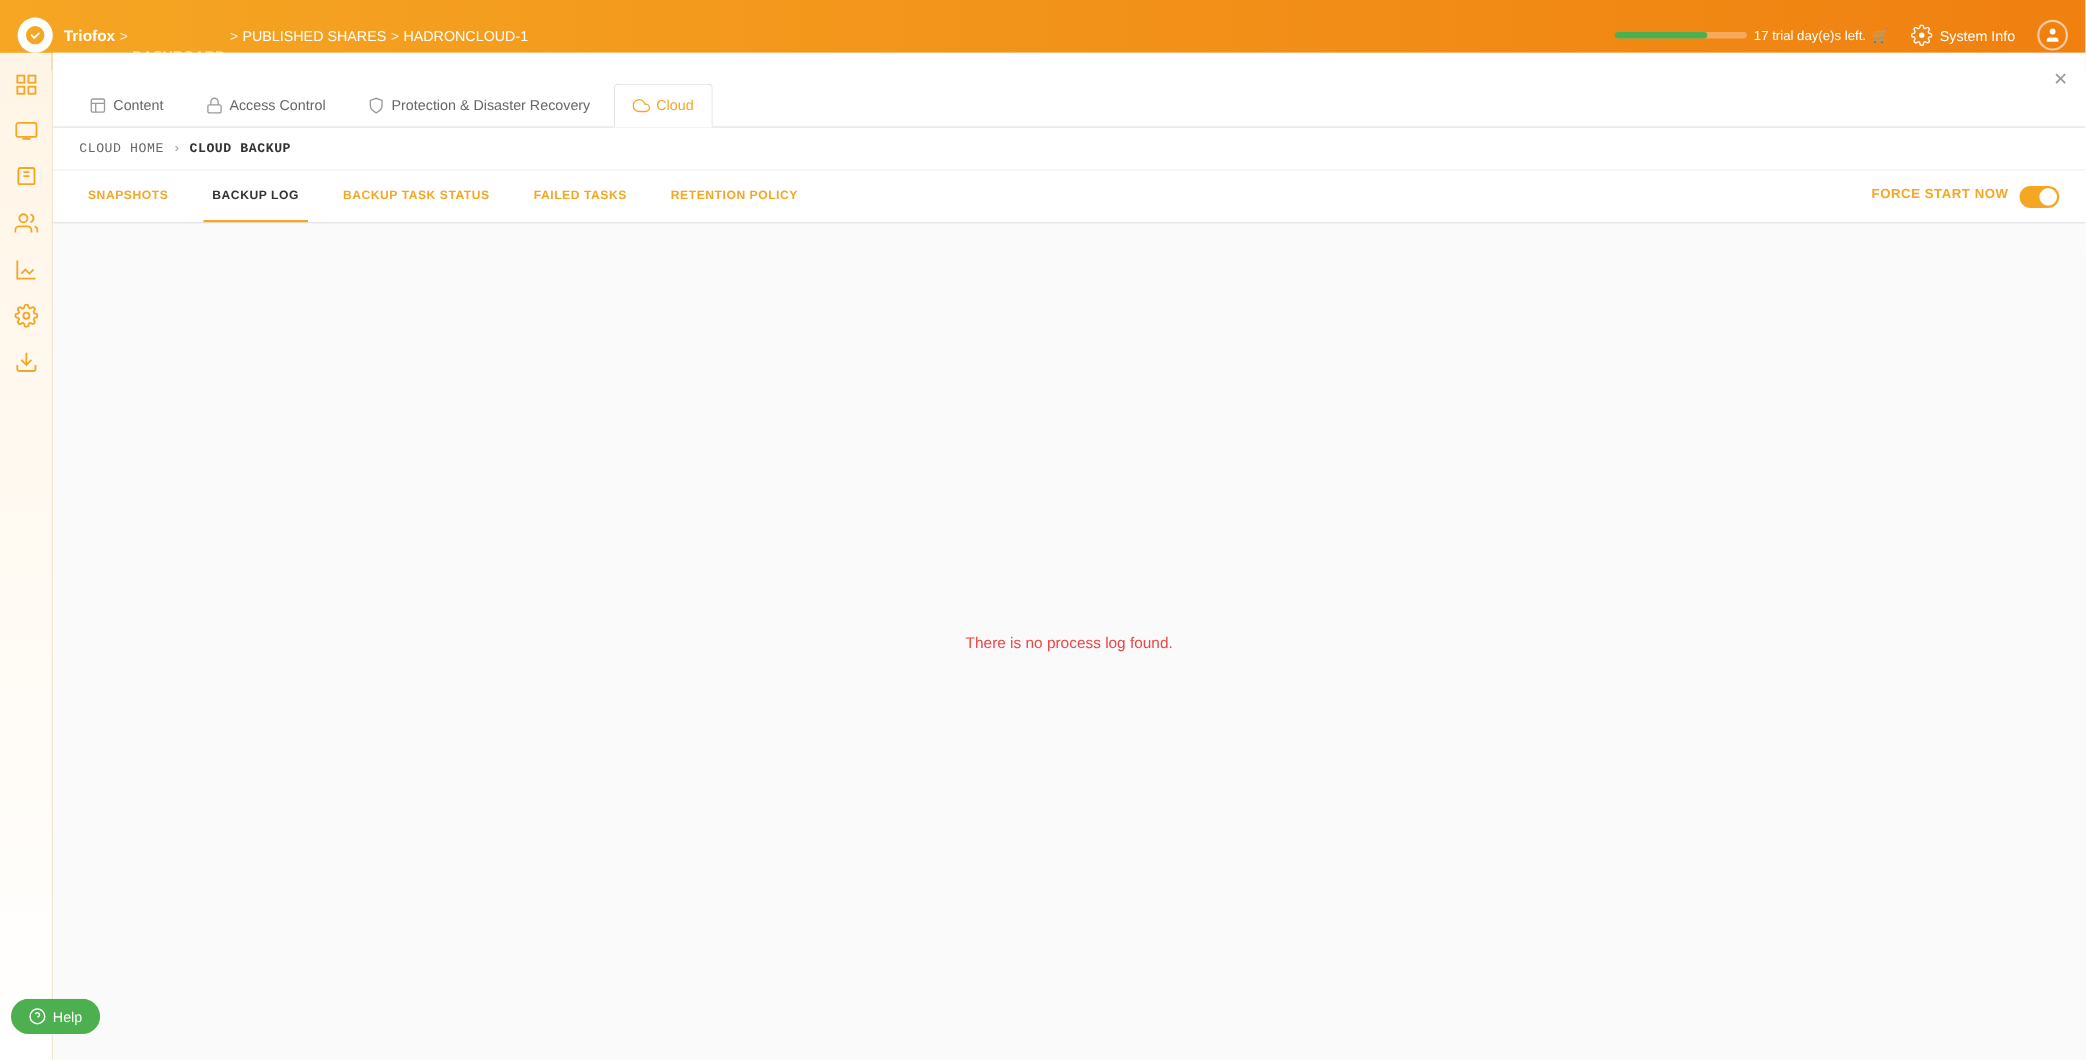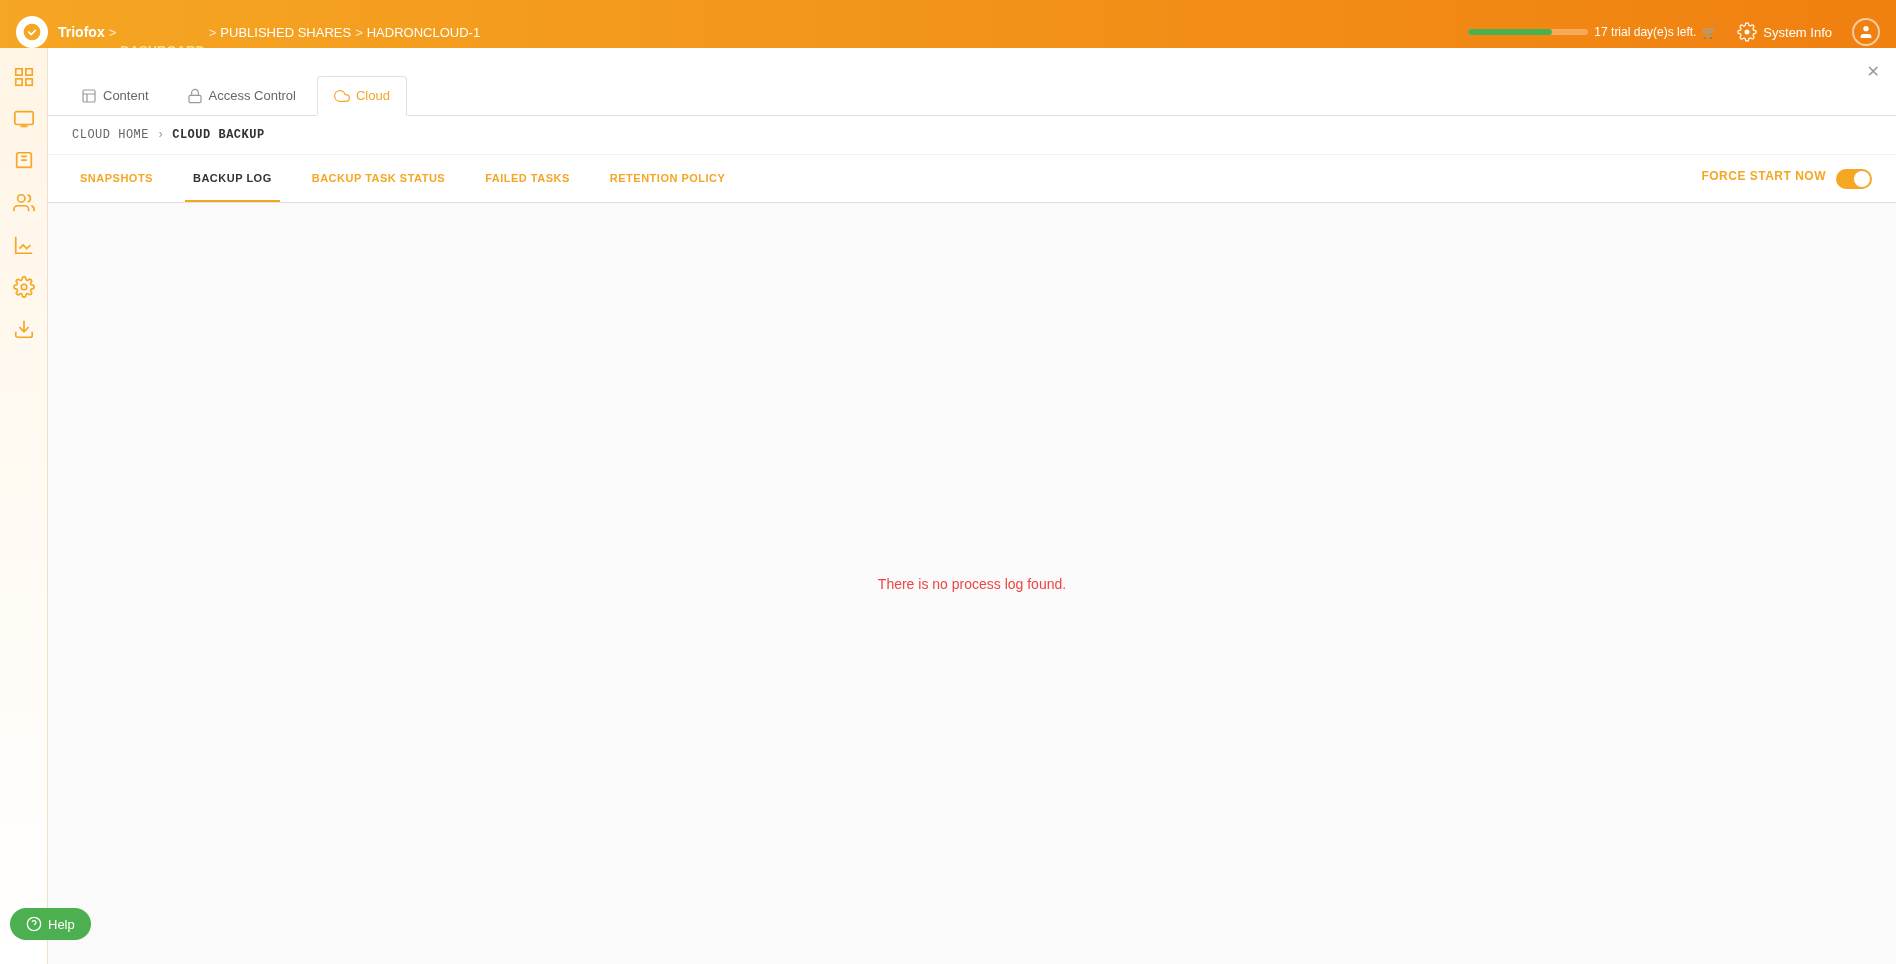--- a/index.html
+++ b/index.html
@@ -312,20 +312,26 @@
         </svg>
       <span>Content</span>
     </div>
     <div class="tab">
       <svg viewBox="0 0 24 24" fill="none" stroke="#999" stroke-width="1.8">
           <rect x="3" y="11" width="18" height="11" rx="2"></rect>
           <path d="M7 11V7a5 5 0 0110 0v4"></path>
         </svg>
       <span>Access Control</span>
     </div>
+    <div class="tab">
+      <svg viewBox="0 0 24 24" fill="none" stroke="#999" stroke-width="1.8">
+          <path d="M12 22s8-4 8-10V5l-8-3-8 3v7c0 6 8 10 8 10z"></path>
+        </svg>
+      <span>Protection &amp; Disaster Recovery</span>
+    </div>
     <div class="tab active">
       <svg viewBox="0 0 24 24" fill="none" stroke="#f5a623" stroke-width="1.8">
           <path d="M18 10h-1.26A8 8 0 109 20h9a5 5 0 000-10z"></path>
         </svg>
       <span>Cloud</span>
     </div>
     <div class="tab-close">✕</div>
   </div>
 
   <div class="breadcrumb-bar">

